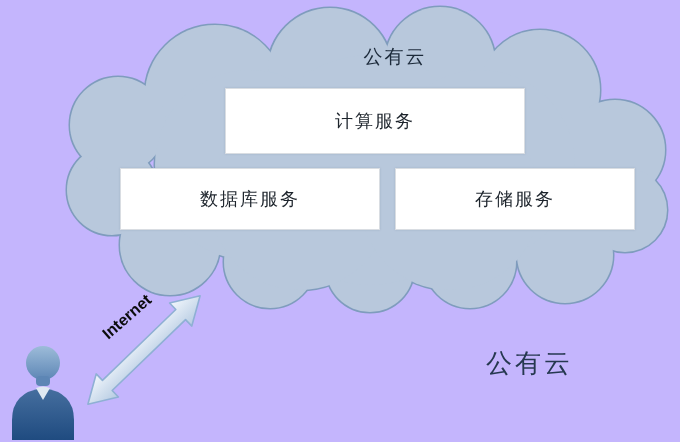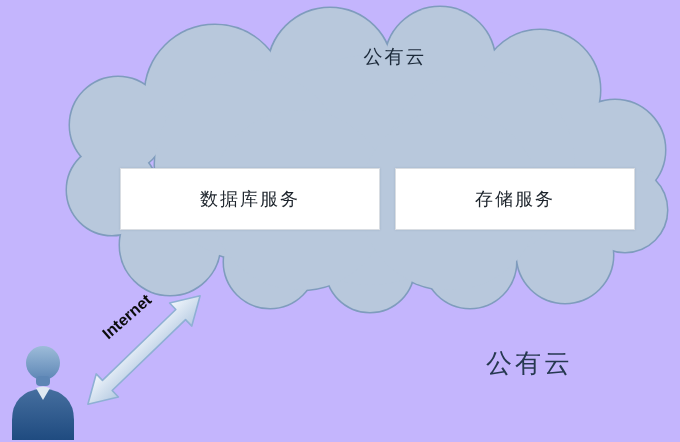--- a/index.html
+++ b/index.html
@@ -103,20 +103,23 @@
         <circle cx="300" cy="200" r="90"></circle>
         <circle cx="450" cy="200" r="90"></circle>
       </g>
     </defs>
     <use href="#cloud-circles" fill="#b8c8dc" stroke="#7f9cbd" stroke-width="3"></use>
     <use href="#cloud-circles" fill="#b8c8dc" stroke="none"></use>
   </svg>
 
   <div class="abs cloud-title">公有云</div>
 
+  <div class="abs service-box box-compute">
+    <span>计算服务</span>
+  </div>
   <div class="abs service-box box-storage">
     <span>存储服务</span>
   </div>
   <div class="abs service-box box-database">
     <span>数据库服务</span>
   </div>
 
   <svg class="abs arrow-svg" viewBox="0 0 190 150" xmlns="http://www.w3.org/2000/svg">
     <defs>
       <linearGradient id="arrowGrad" x1="0" y1="0" x2="0" y2="1">

